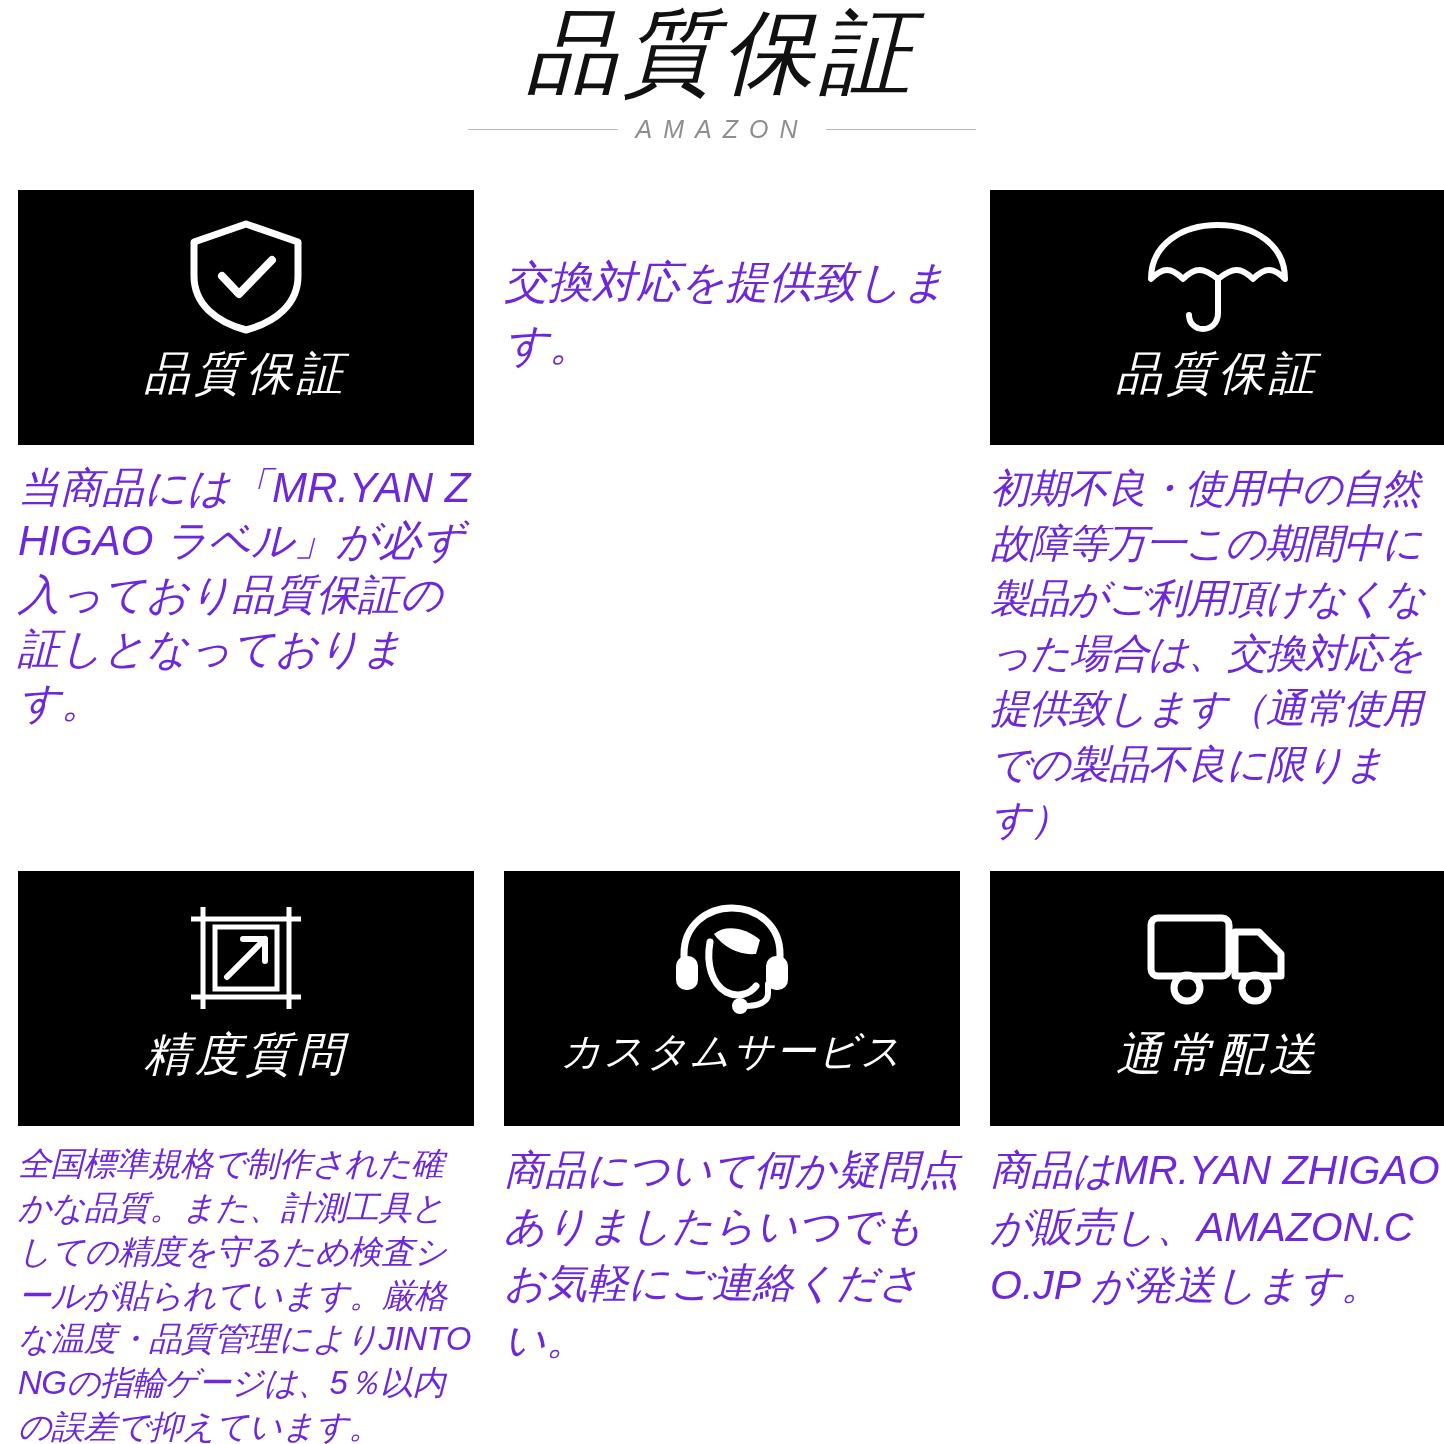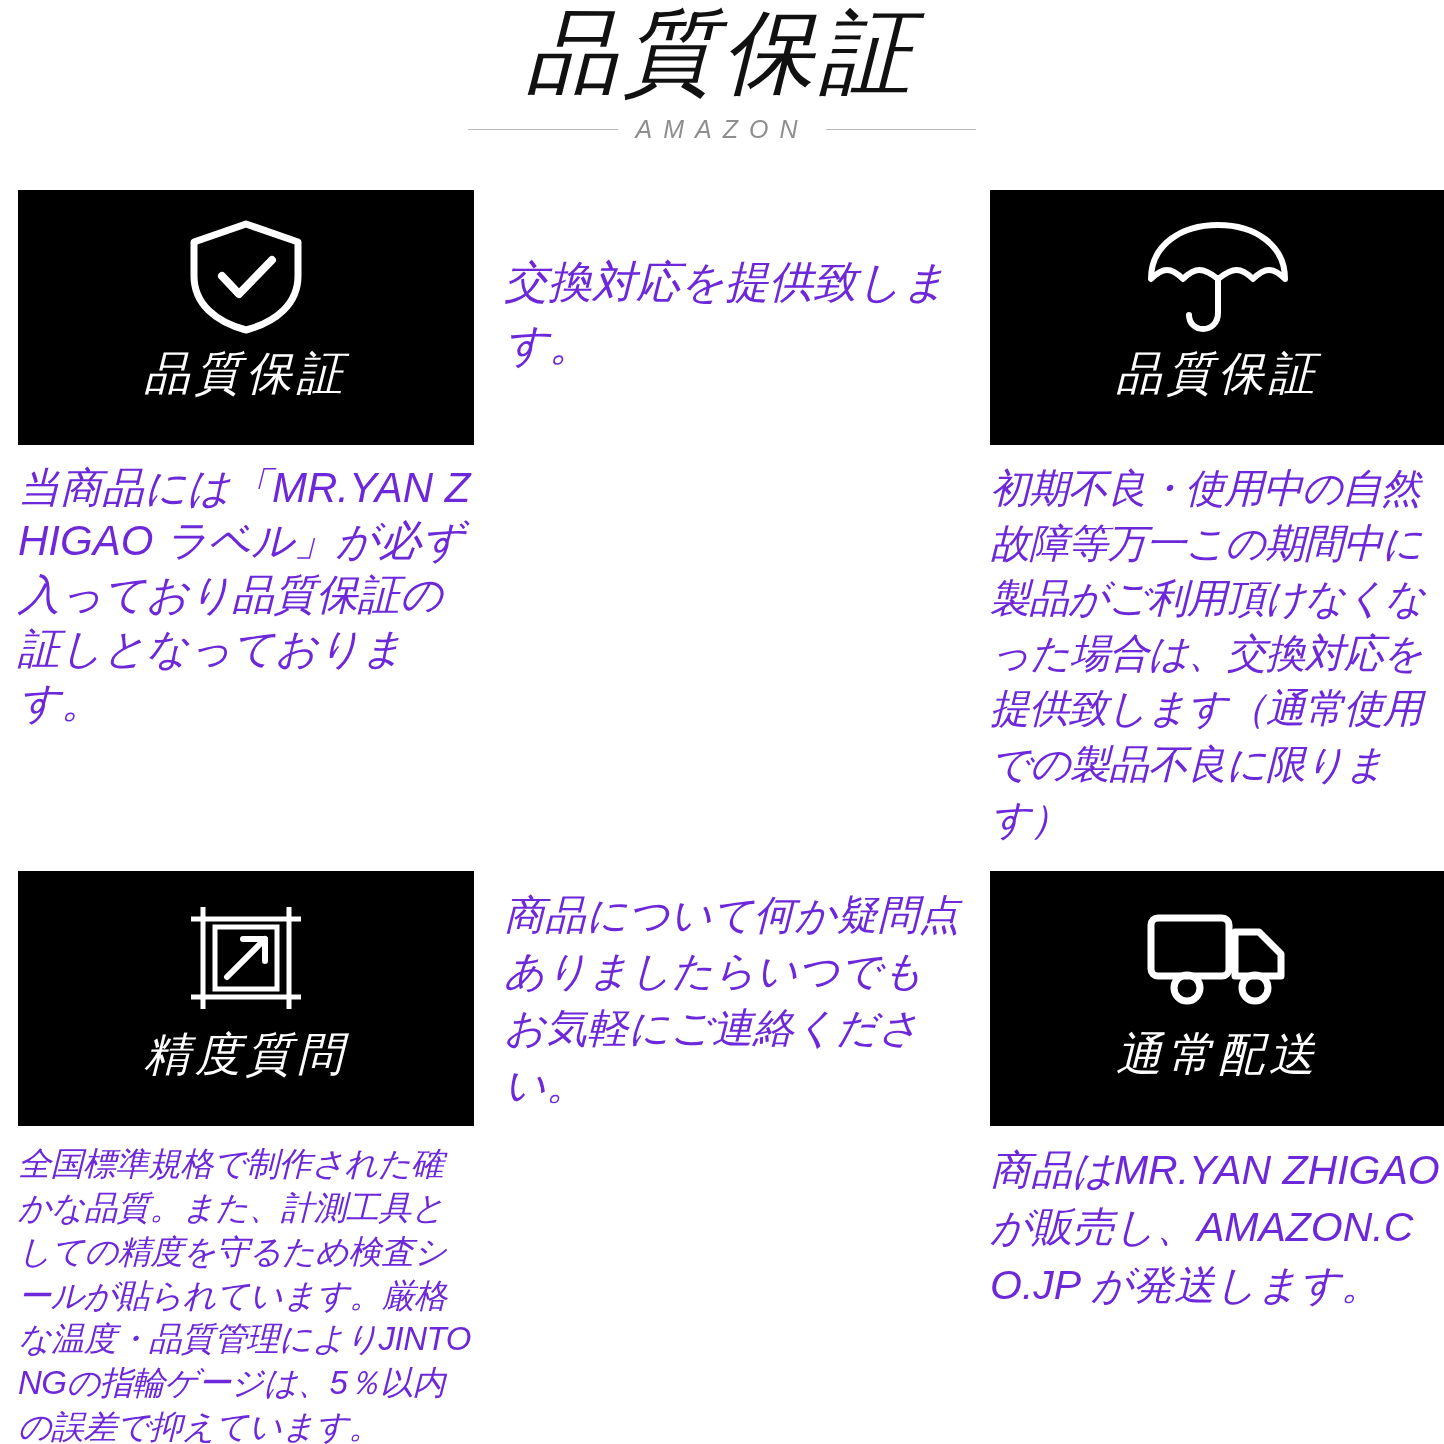--- a/index.html
+++ b/index.html
@@ -199,20 +199,34 @@
             <path d="M46 80 L84 42" stroke="#ffffff" stroke-width="6" stroke-linecap="round"></path>
             <path d="M84 42 H62 M84 42 V64" stroke="#ffffff" stroke-width="6" stroke-linecap="round"></path>
           </svg>
         </div>
         <div class="card-label">精度質問</div>
       </div>
       <div class="body-text dense">全国標準規格で制作された確かな品質。また、計測工具としての精度を守るため検査シールが貼られています。厳格な温度・品質管理によりJINTONGの指輪ゲージは、5％以内の誤差で抑えています。</div>
     </div>
 
     <div class="cell">
+      <div class="card">
+        <div class="card-icon">
+          <svg width="128" height="120" viewBox="0 0 128 120" fill="none">
+            <path d="M16 70 V56 C16 28 38 10 64 10 C90 10 112 28 112 56 V70" stroke="#ffffff" stroke-width="7" fill="none" stroke-linecap="round"></path>
+            <rect x="8" y="58" width="22" height="34" rx="10" fill="#ffffff"></rect>
+            <rect x="98" y="58" width="22" height="34" rx="10" fill="#ffffff"></rect>
+            <path d="M46 36 C46 36 60 58 88 56 L92 42 C78 30 58 26 46 36 Z" fill="#ffffff"></path>
+            <path d="M42 44 C38 66 44 86 58 94 C70 100 82 96 88 88" stroke="#ffffff" stroke-width="7" fill="none" stroke-linecap="round"></path>
+            <path d="M100 86 V96 C100 104 90 108 78 108" stroke="#ffffff" stroke-width="6" fill="none" stroke-linecap="round"></path>
+            <circle cx="72" cy="108" r="8" fill="#ffffff"></circle>
+          </svg>
+        </div>
+        <div class="card-label small">カスタムサービス</div>
+      </div>
       <div class="body-text r2c2">商品について何か疑問点ありましたらいつでもお気軽にご連絡ください。</div>
     </div>
 
     <div class="cell">
       <div class="card">
         <div class="card-icon">
           <svg width="150" height="112" viewBox="0 0 150 112" fill="none">
             <rect x="8" y="16" width="78" height="58" rx="7" stroke="#ffffff" stroke-width="7" fill="none"></rect>
             <path d="M92 30 H116 L138 52 V74 H92 Z" stroke="#ffffff" stroke-width="7" fill="none" stroke-linejoin="round"></path>
             <circle cx="44" cy="86" r="13" stroke="#ffffff" stroke-width="7" fill="none"></circle>

